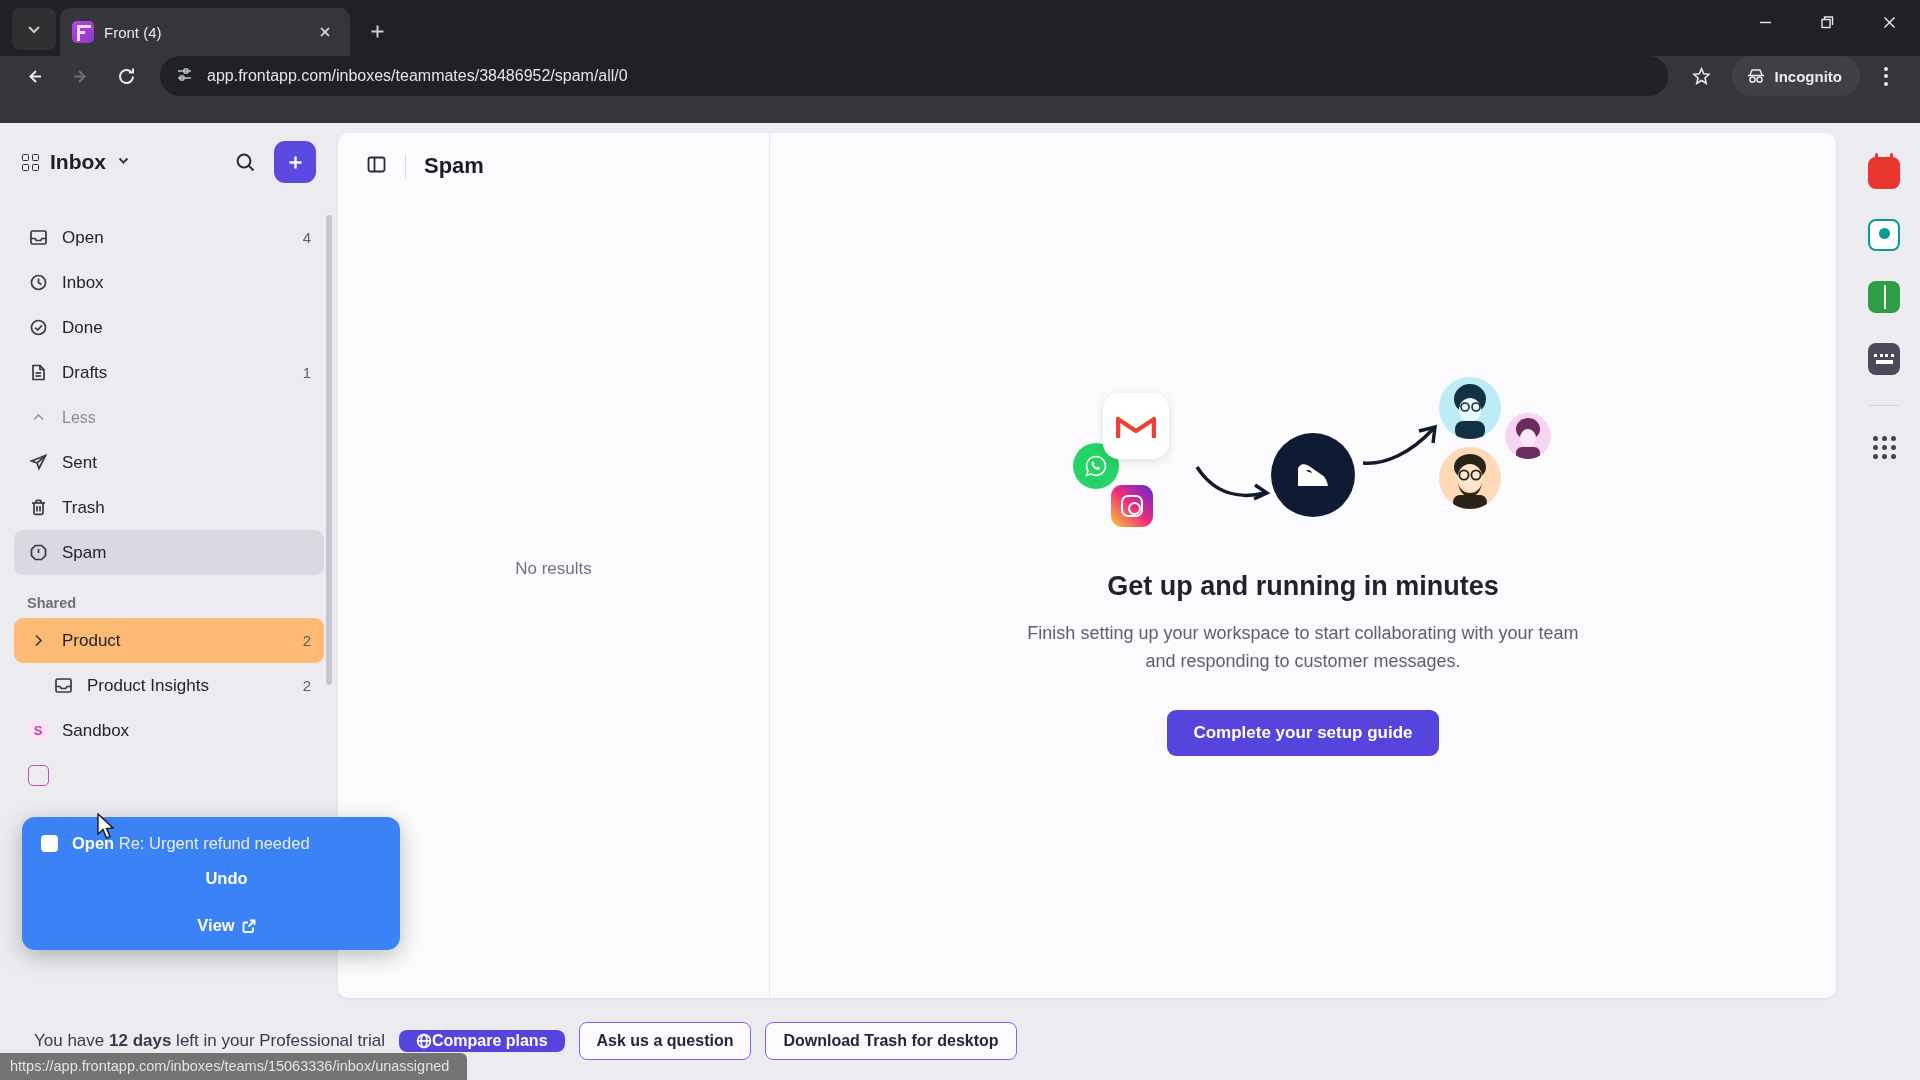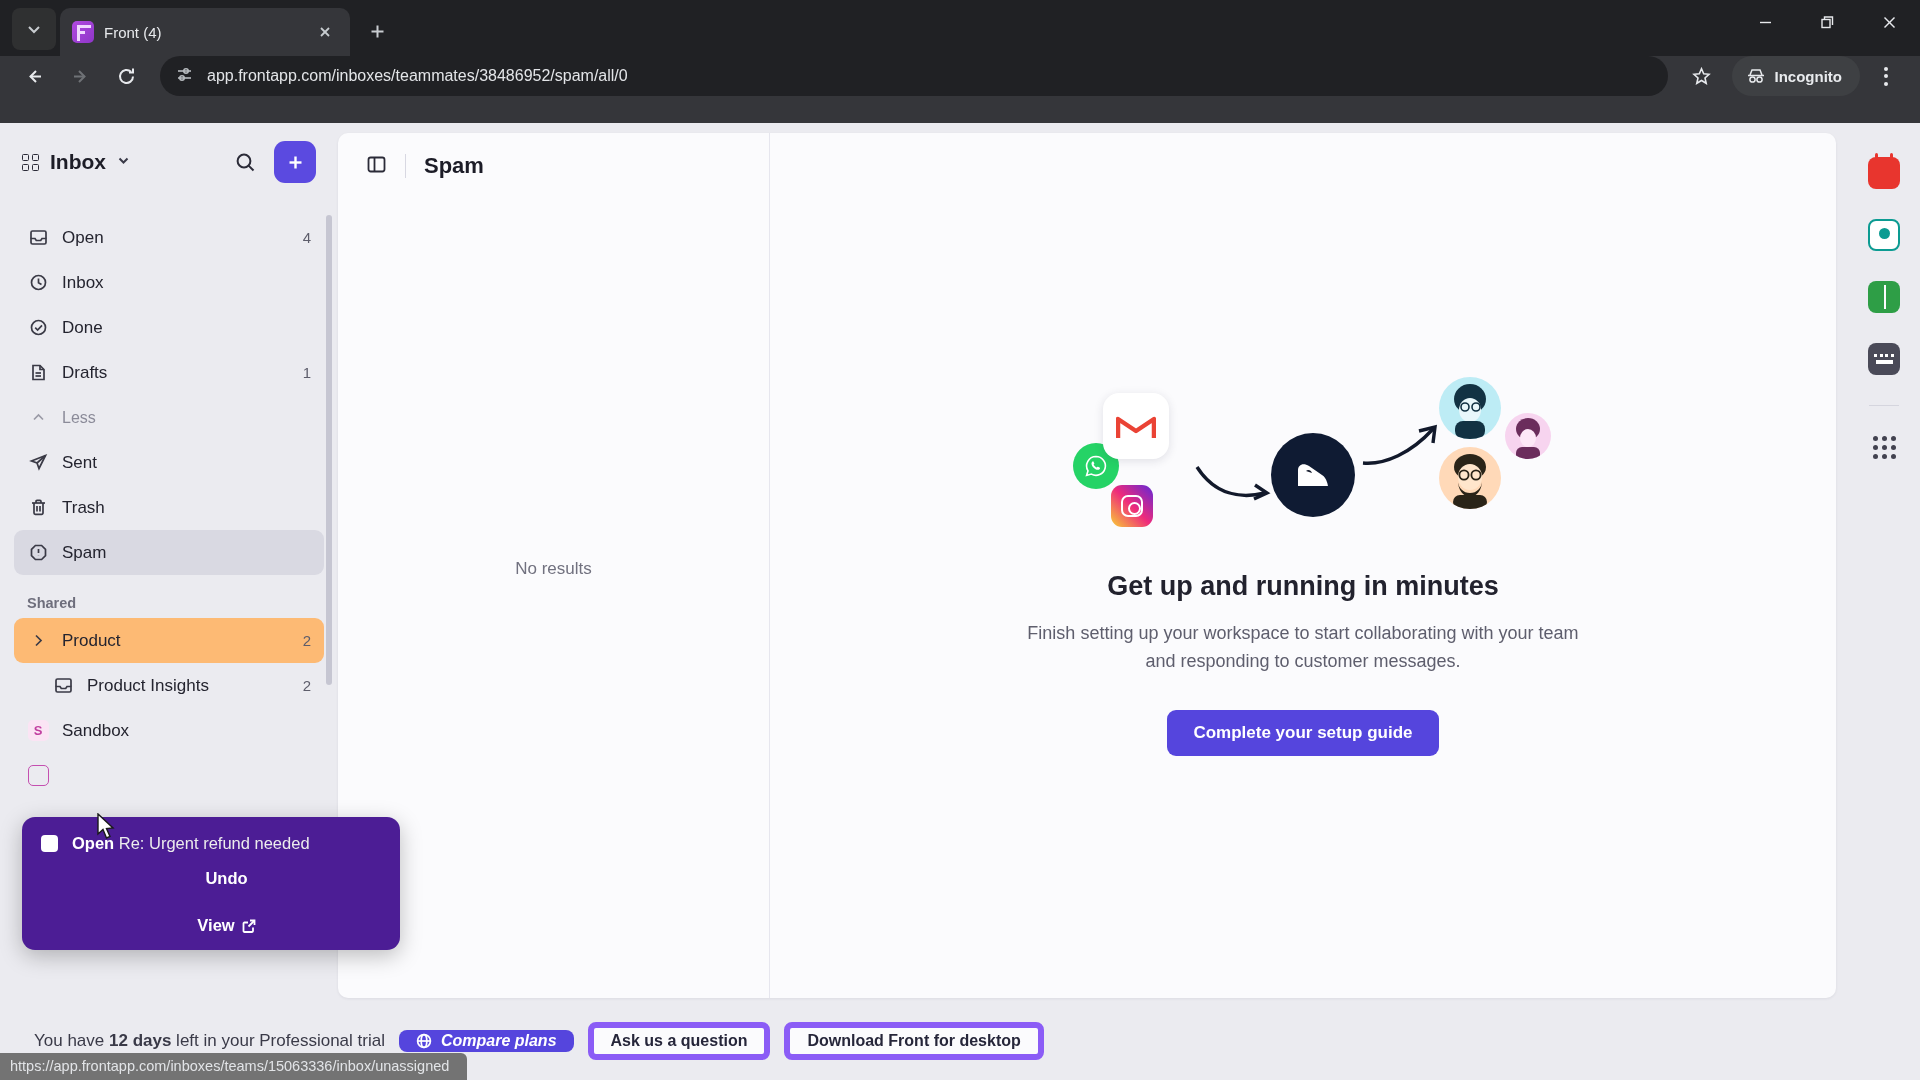--- a/index.html
+++ b/index.html
@@ -118,21 +118,21 @@
   .avatar .face { position: absolute; left: 11px; top: 10px; width: 18px; height: 19px; border-radius: 9px; background: #e6b694; }
   .avatar .body { position: absolute; left: 4px; bottom: 0; width: 32px; height: 12px; border-radius: 12px 12px 0 0; background: #3c3c48; }
   .avatar .dot { position: absolute; right: 1px; bottom: 1px; width: 11px; height: 11px; border-radius: 50%; background: #2fc46b; border: 2px solid #ebebf0; }
   .sb-sp { flex: 1; }
   .foot-btn { width: 38px; height: 38px; display: flex; align-items: center; justify-content: center; }
   .foot-btn svg { stroke: #3a3a46; stroke-width: 1.7; fill: none; }
 
   
   .toast {
     position: absolute; left: 22px; bottom: 130px; width: 378px;
-    background: #4c1d95; border-radius: 13px; padding: 17px 19px 15px 19px; color: #fff;
+    background: #3b82f6; border-radius: 13px; padding: 17px 19px 15px 19px; color: #fff;
     box-shadow: 0 6px 22px rgba(0,0,0,.25);
   }
   .toast-top { display: flex; align-items: center; gap: 14px; }
   .toast-box { width: 17px; height: 17px; border-radius: 4px; background: #fff; flex: none; }
   .toast-msg { font-size: 16.5px; color: #ececed; }
   .toast-msg b { color: #fff; font-weight: 700; }
   .toast-actions { display: flex; gap: 28px; margin: 16px 0 0 31px; align-items: center; flex-direction: column; }
   .toast-act { font-size: 16.5px; font-weight: 700; color: #fff; display: flex; align-items: center; gap: 7px; }
   .toast-act svg { stroke: #fff; stroke-width: 1.8; fill: none; }
 
@@ -190,25 +190,25 @@
 
   
   .banner {
     position: absolute; left: 0; right: 0; bottom: 0; height: 62px;
     display: flex; align-items: center; padding: 0 28px 16px 34px; gap: 14px; background: #ebebf0;
   }
   .trial-text { font-size: 17px; color: #3a3a48; }
   .trial-text b { font-weight: 700; }
   .btn-compare {
     height: 22px; border-radius: 8px; background: #5545dd; color: #fff;
-    display: flex; align-items: center; gap: 9px; padding: 0 17px; font-size: 16px; font-weight: 700; font-style: italic;
+    display: flex; align-items: center; padding: 0 17px; font-size: 16px; font-weight: 700;
   }
   .btn-compare svg { stroke: #fff; stroke-width: 1.7; fill: none; }
   .btn-ghost {
-    height: 38px; border-radius: 8px; background: #fbfbfd; border: 6px solid #8b5cf6;
+    height: 38px; border-radius: 8px; background: #fbfbfd; border: 1px solid #8b5cf6;
     display: flex; align-items: center; padding: 0 17px; font-size: 16px; font-weight: 700; color: #26263a;
   }
   .statusbar {
     position: absolute; left: 0; bottom: 0; background: #737373; color: #e2e4e7;
     font-size: 14.5px; padding: 5px 18px 6px 10px; border-radius: 0 6px 0 0; white-space: nowrap;
   }
 
   
   .cursor { position: absolute; left: 96px; top: 690px; z-index: 50; }
 </style>
@@ -635,18 +635,18 @@
       <span class="trial-text"><span>You have </span><b>12 days</b><span> left in your Professional trial</span></span>
       <a class="btn-compare">
         <svg width="16" height="16" viewBox="0 0 16 16">
             <circle cx="8" cy="8" r="6.4"></circle>
             <ellipse cx="8" cy="8" rx="2.8" ry="6.4"></ellipse>
             <line x1="1.6" y1="8" x2="14.4" y2="8"></line>
           </svg>
         <span>Compare plans</span>
       </a>
       <a class="btn-ghost">Ask us a question</a>
-      <a class="btn-ghost">Download Front for desktop</a>
+      <a class="btn-ghost">Download Trash for desktop</a>
     </div>
 
     <div class="statusbar">https://app.frontapp.com/inboxes/teams/15063336/inbox/unassigned</div>
   </div>
 </div>
 
 </body></html>

